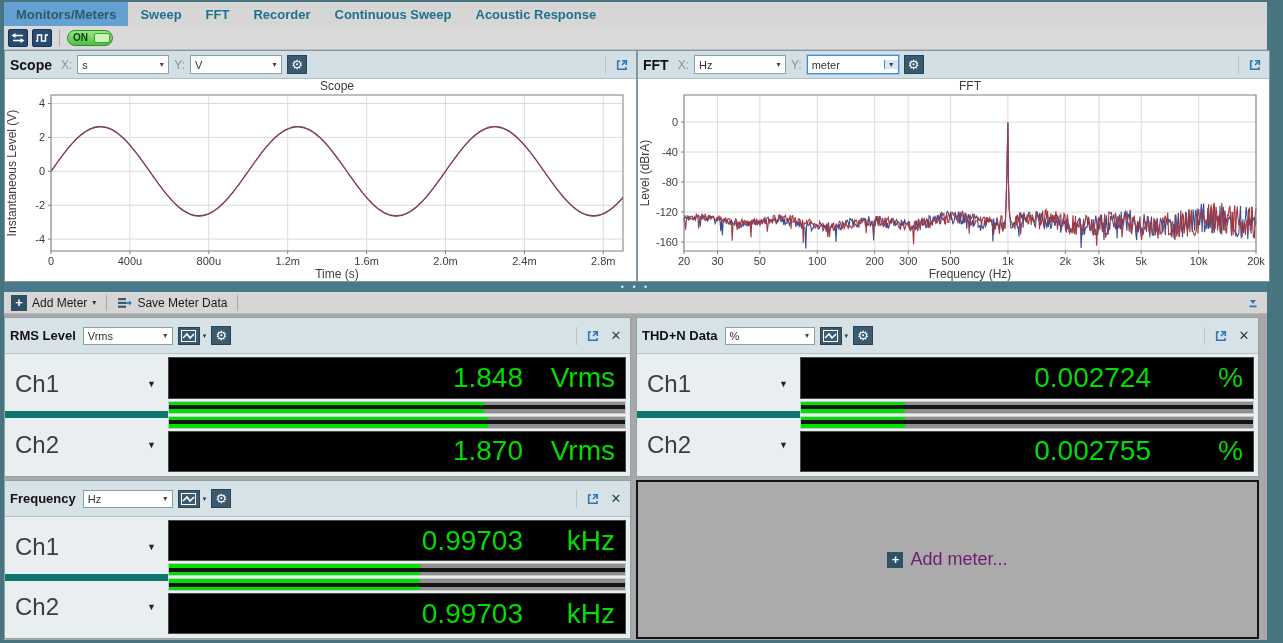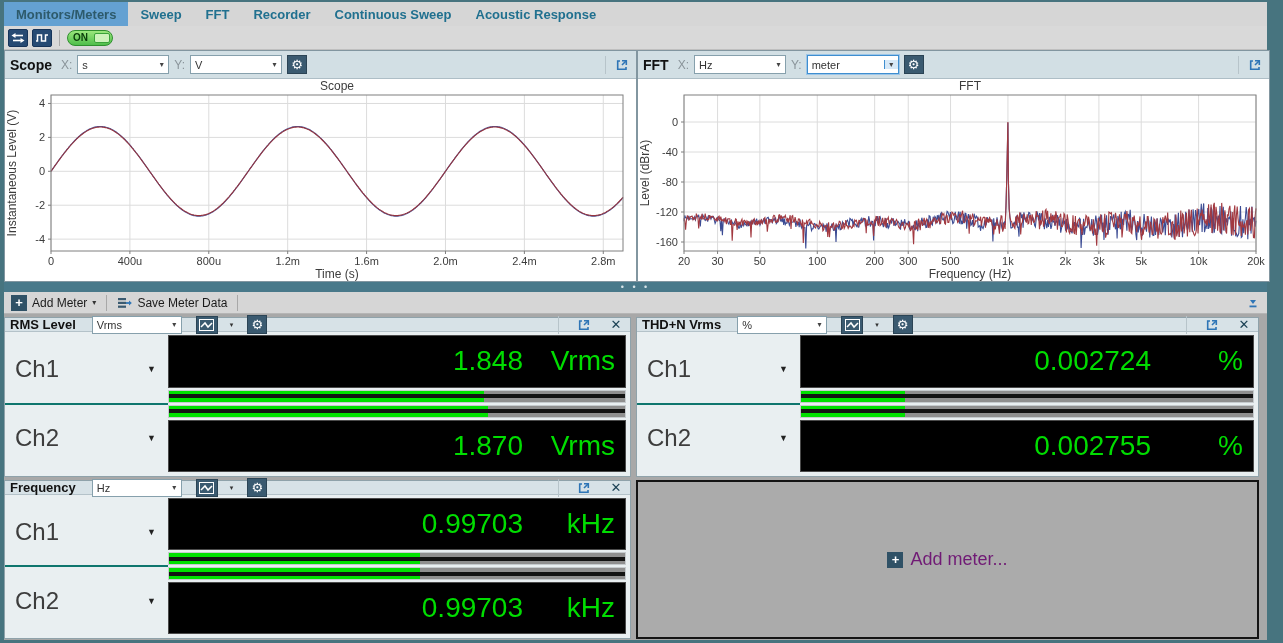--- a/index.html
+++ b/index.html
@@ -48,29 +48,29 @@
   .meter-toolbar { height:22px; background:#d6d6d6; border-bottom:1px solid #b5b5b5; display:flex; align-items:center; gap:5px; padding:0 4px; flex:0 0 auto; position:relative; }
   .mt-btn { display:flex; align-items:center; gap:5px; font-size:12px; color:#1a1a1a; padding:0 3px; height:20px; }
   .plus-sq { width:16px; height:16px; background:#2f5166; color:#fff; display:flex; align-items:center; justify-content:center; font-size:13px; font-weight:bold; line-height:1; }
   .mt-caret { font-size:8px; color:#333; }
   .mt-sep { width:1px; height:16px; background:#a8a8a8; margin:0 2px; }
   .dock-btn { position:absolute; right:5px; top:3px; width:18px; height:16px; display:flex; align-items:center; justify-content:center; }
 
   
   .meters { flex:1; background:#a8a8a8; display:grid; grid-template-columns:627px 623px; grid-template-rows:160px 159px; gap:3px 5px; justify-content:start; align-content:start; padding-top:3px; }
   .meter-panel { background:#e9eff1; border:1px solid #8fa2aa; display:flex; flex-direction:column; }
-  .meter-header { height:14px; background:#d7e2e7; border-bottom:1px solid #b4c2c9; display:flex; align-items:center; gap:14px; padding:0 5px; flex:0 0 auto; }
+  .meter-header { height:36px; background:#d7e2e7; border-bottom:1px solid #b4c2c9; display:flex; align-items:center; gap:5px; padding:0 5px; flex:0 0 auto; }
   .meter-title { font-weight:bold; font-size:13px; color:#111; margin-right:2px; }
   .meter-header .select { min-width:90px; height:18px; }
   .mini-btn { width:22px; height:18px; background:#3a5a70; border:1px solid #2b4455; display:flex; align-items:center; justify-content:center; gap:1px; }
   .mini-caret { font-size:7px; color:#333; margin-left:-2px; }
   .meter-body { flex:1; display:flex; padding:3px 4px 4px 0; min-height:0; }
   .label-col { width:163px; display:flex; flex-direction:column; }
   .label-cell { flex:1; display:flex; align-items:center; padding-left:10px; }
-  .label-cell.first { border-bottom:2px solid #0f766e; }
+  .label-cell.first { border-bottom:7px solid #0f766e; }
   .ch-name { font-size:24px; color:#3d3d3d; }
   .ch-caret { margin-left:auto; margin-right:12px; font-size:9px; color:#222; }
   .value-col { flex:1; display:flex; flex-direction:column; min-width:0; }
   .display { flex:1; background:#000; border:1px solid #4a4a4a; display:flex; align-items:center; justify-content:flex-end; padding-right:10px; overflow:hidden; }
   .val { font-size:28px; color:#00dd00; }
   .unit { font-size:28px; color:#00dd00; min-width:92px; text-align:right; }
   .bar { height:13px; background:#8f8f8f; border:1px solid #c6cbce; position:relative; }
   .bar.b1 { margin:2px 0 1px; }
   .bar.b2 { margin:1px 0 2px; }
   .bar .fill { position:absolute; left:0; top:0; bottom:0; background:#00e000; }
@@ -383,21 +383,21 @@
             </div>
             <div class="display">
               <span class="val">1.870</span>
               <span class="unit">Vrms</span>
             </div>
           </div>
         </div>
       </section>
     <section class="meter-panel">
         <div class="meter-header">
-          <span class="meter-title">THD+N Vrms</span>
+          <span class="meter-title">THD+N Data</span>
           <div class="select">
             <span class="sel-text">%</span>
             <span class="sel-caret">▾</span>
           </div>
           <div class="mini-btn">
             <svg width="15" height="12" viewBox="0 0 15 12">
               <rect x="0.5" y="0.5" width="14" height="11" fill="none" stroke="#fff" stroke-width="1"></rect>
               <path d="M2 8 L6 4 L9 8 L13 4" stroke="#fff" fill="none" stroke-width="1.5"></path>
             </svg>
           </div>

